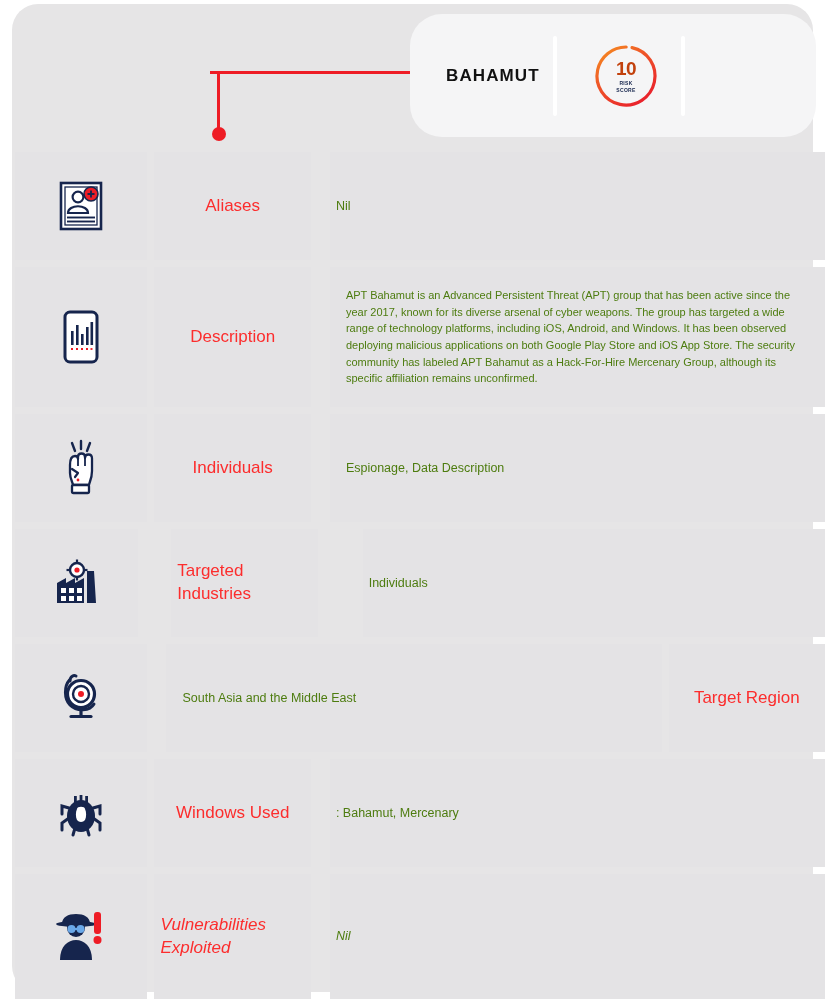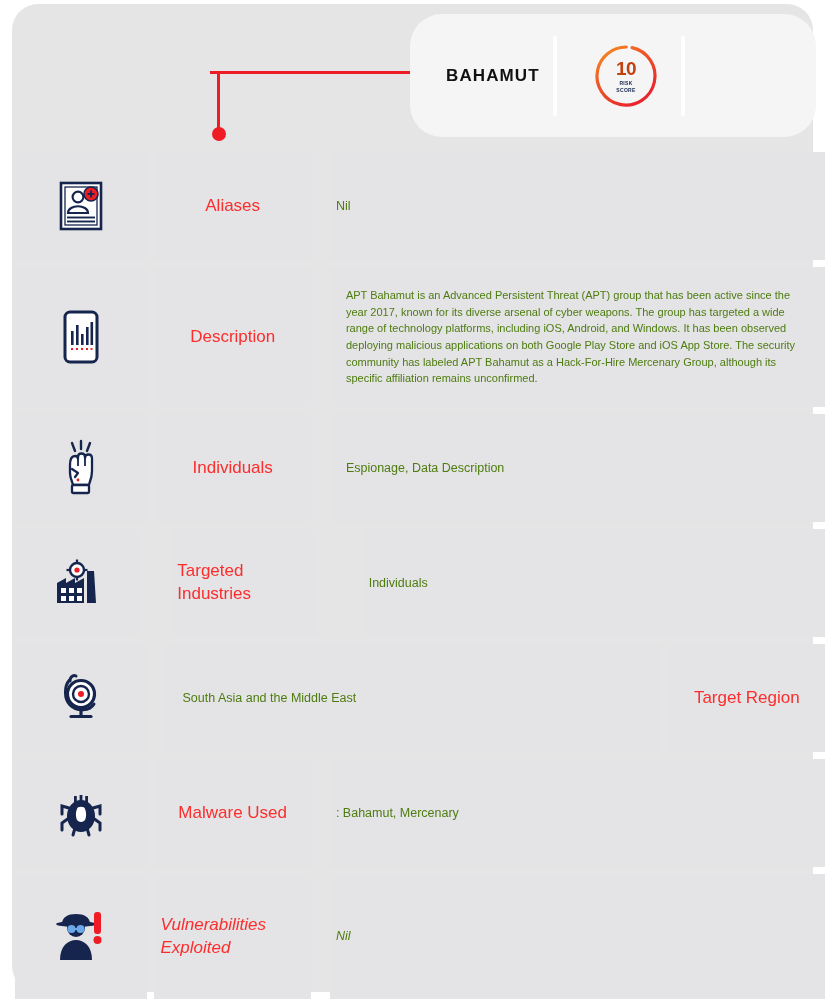--- a/index.html
+++ b/index.html
@@ -321,21 +321,21 @@
             <path d="M20 42 L18 49"></path>
             <path d="M32 42 L34 49"></path>
           </g>
           <rect x="19" y="10" width="2.8" height="8" fill="#16254d"></rect>
           <rect x="24.6" y="9" width="2.8" height="9" fill="#16254d"></rect>
           <rect x="30.2" y="10" width="2.8" height="8" fill="#16254d"></rect>
           <ellipse cx="26" cy="30" rx="14" ry="16" fill="#16254d"></ellipse>
           <path d="M22 23 C22 20 30 20 30 23 C31.5 26 31.5 31 30 34 C28 36.5 24 36.5 22 34 C20.5 31 20.5 26 22 23 Z" fill="#ffffff"></path>
         </svg>
       </div>
-      <div class="cell c-label">Malware Used</div>
+      <div class="cell c-label">Windows Used</div>
       <div class="cell c-value val-indent">: Bahamut, Mercenary</div>
     </div>
 
     <div class="row r-last">
       <div class="cell c-icon">
         <svg width="54" height="58" viewBox="0 0 54 58">
           <path d="M6 52 C6 38 14 32 22 32 C30 32 38 38 38 52 Z" fill="#16254d"></path>
           <circle cx="22" cy="20" r="9" fill="#16254d"></circle>
           <path d="M8 16 C8 9 14 6 22 6 C30 6 36 9 36 16 Z" fill="#16254d"></path>
           <ellipse cx="22" cy="16" rx="20" ry="3" fill="#16254d"></ellipse>

